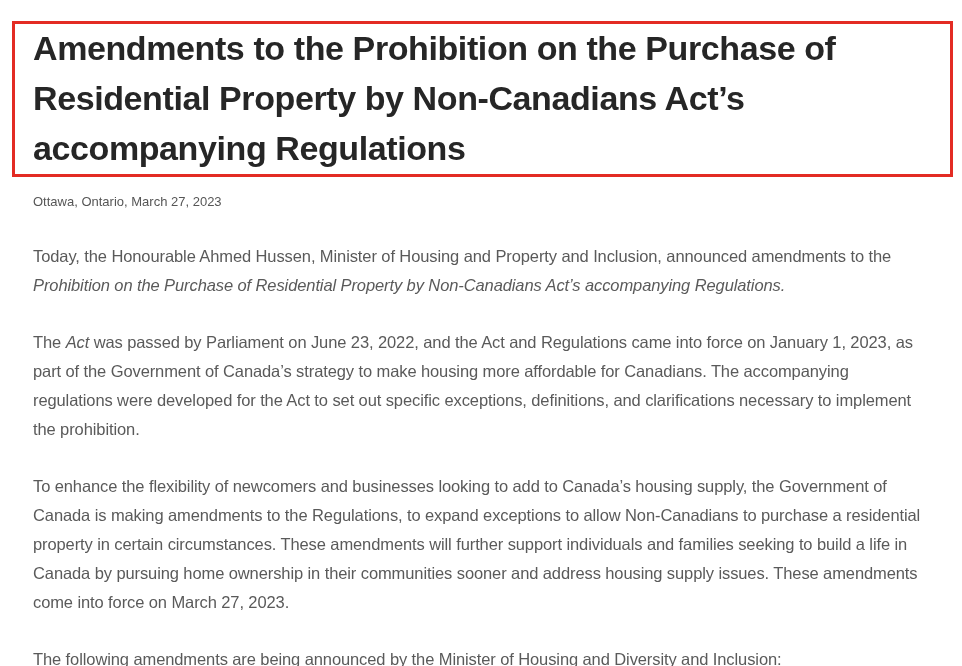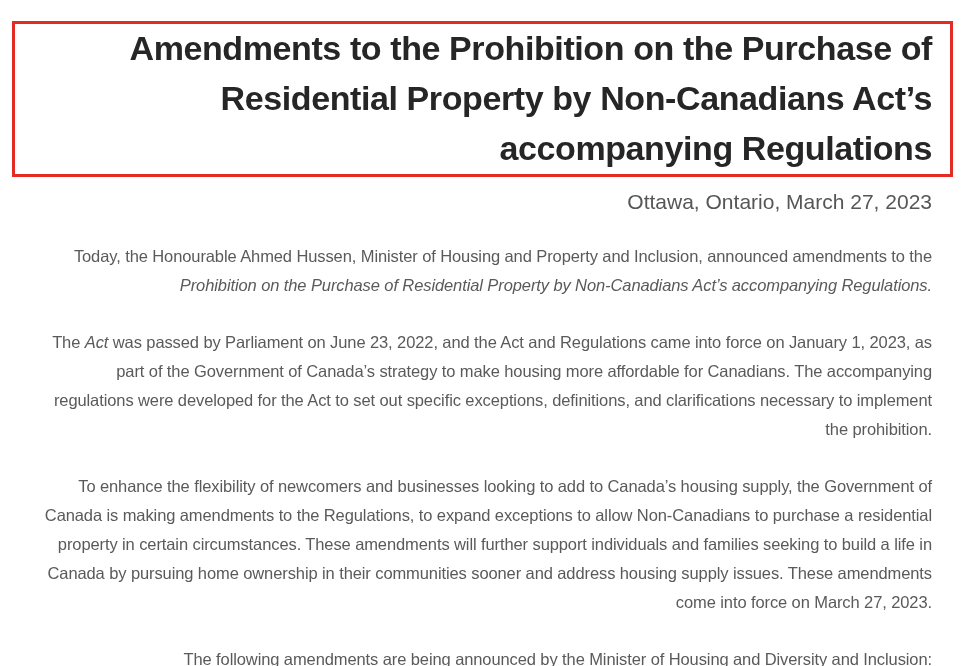--- a/index.html
+++ b/index.html
@@ -4,21 +4,20 @@
 <style>
   * { box-sizing: border-box; }
   html, body { margin: 0; padding: 0; background: #ffffff; }
   .page {
     position: relative;
     width: 962px;
     height: 666px;
     background: #ffffff;
     overflow: hidden;
     font-family: "Liberation Sans", sans-serif;
-    text-align: right;
   }
   .content {
     padding: 23px 30px 0 33px;
   }
   .title {
     margin: 0;
     max-width: 905px;
     font-size: 34px;
     line-height: 50px;
     font-weight: 700;
@@ -29,21 +28,21 @@
     position: absolute;
     left: 12px;
     top: 21px;
     width: 941px;
     height: 156px;
     border: 3px solid #e32b23;
     pointer-events: none;
   }
   .dateline {
     margin: 17px 0 4px;
-    font-size: 21px;
+    font-size: 13px;
     line-height: 24px;
     color: #565656;
   }
   .article-body { margin-top: 2px; }
   .body-para {
     margin: 28px 0 0;
     max-width: 899px;
     font-size: 16.5px;
     line-height: 29px;
     letter-spacing: -0.1px;

